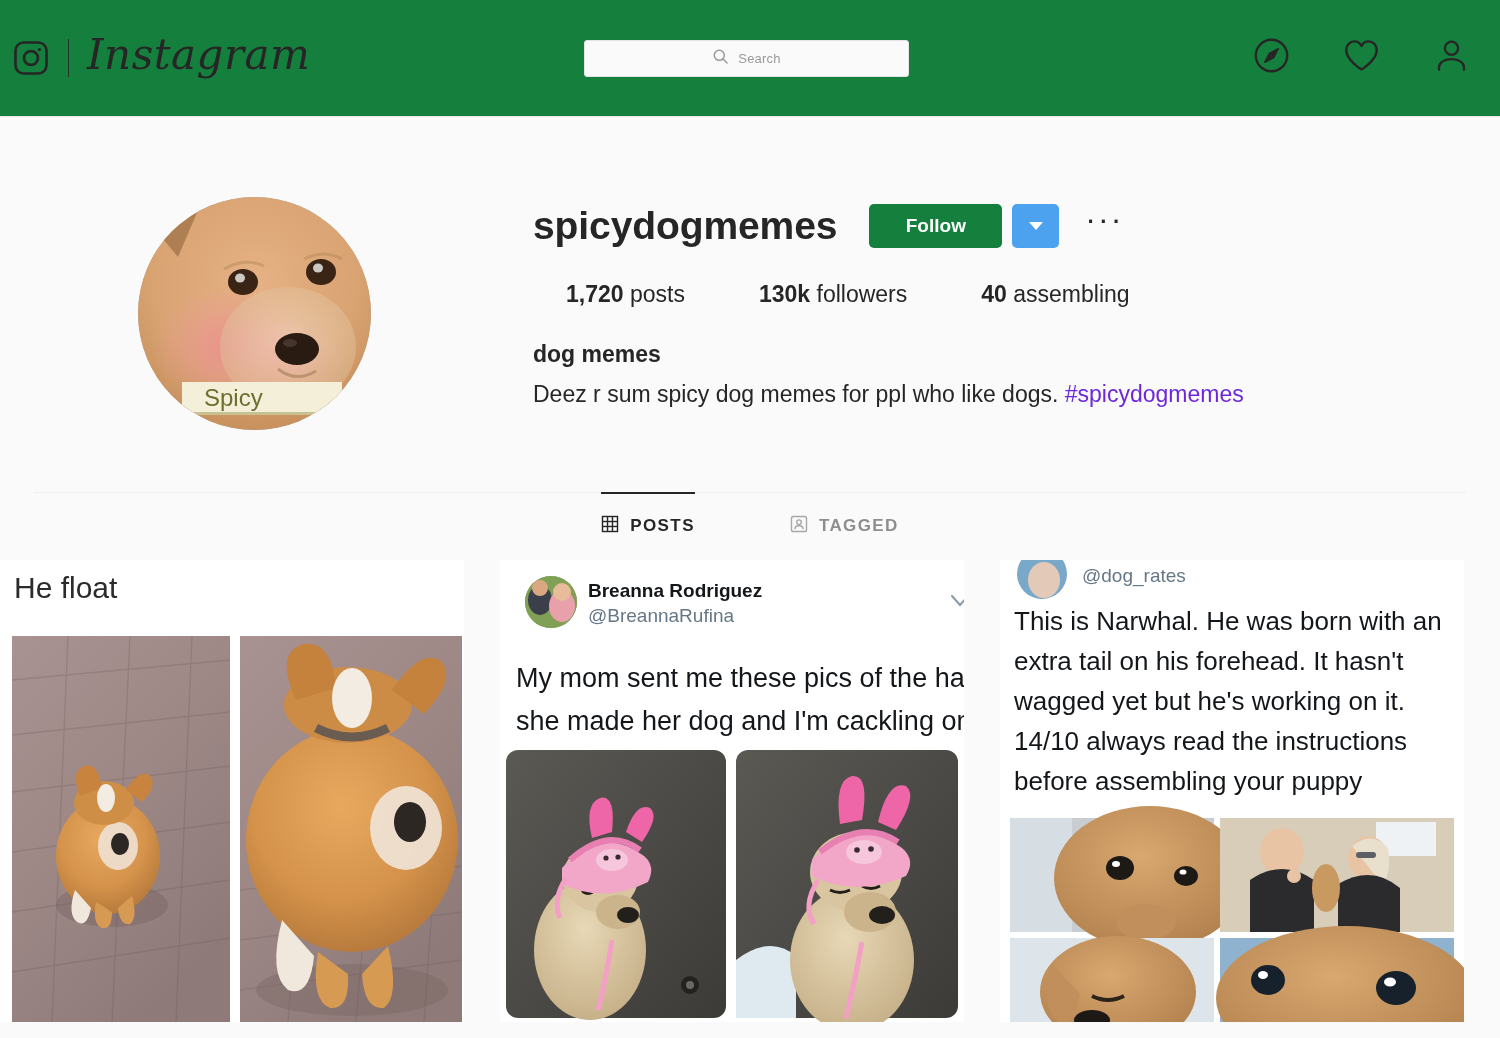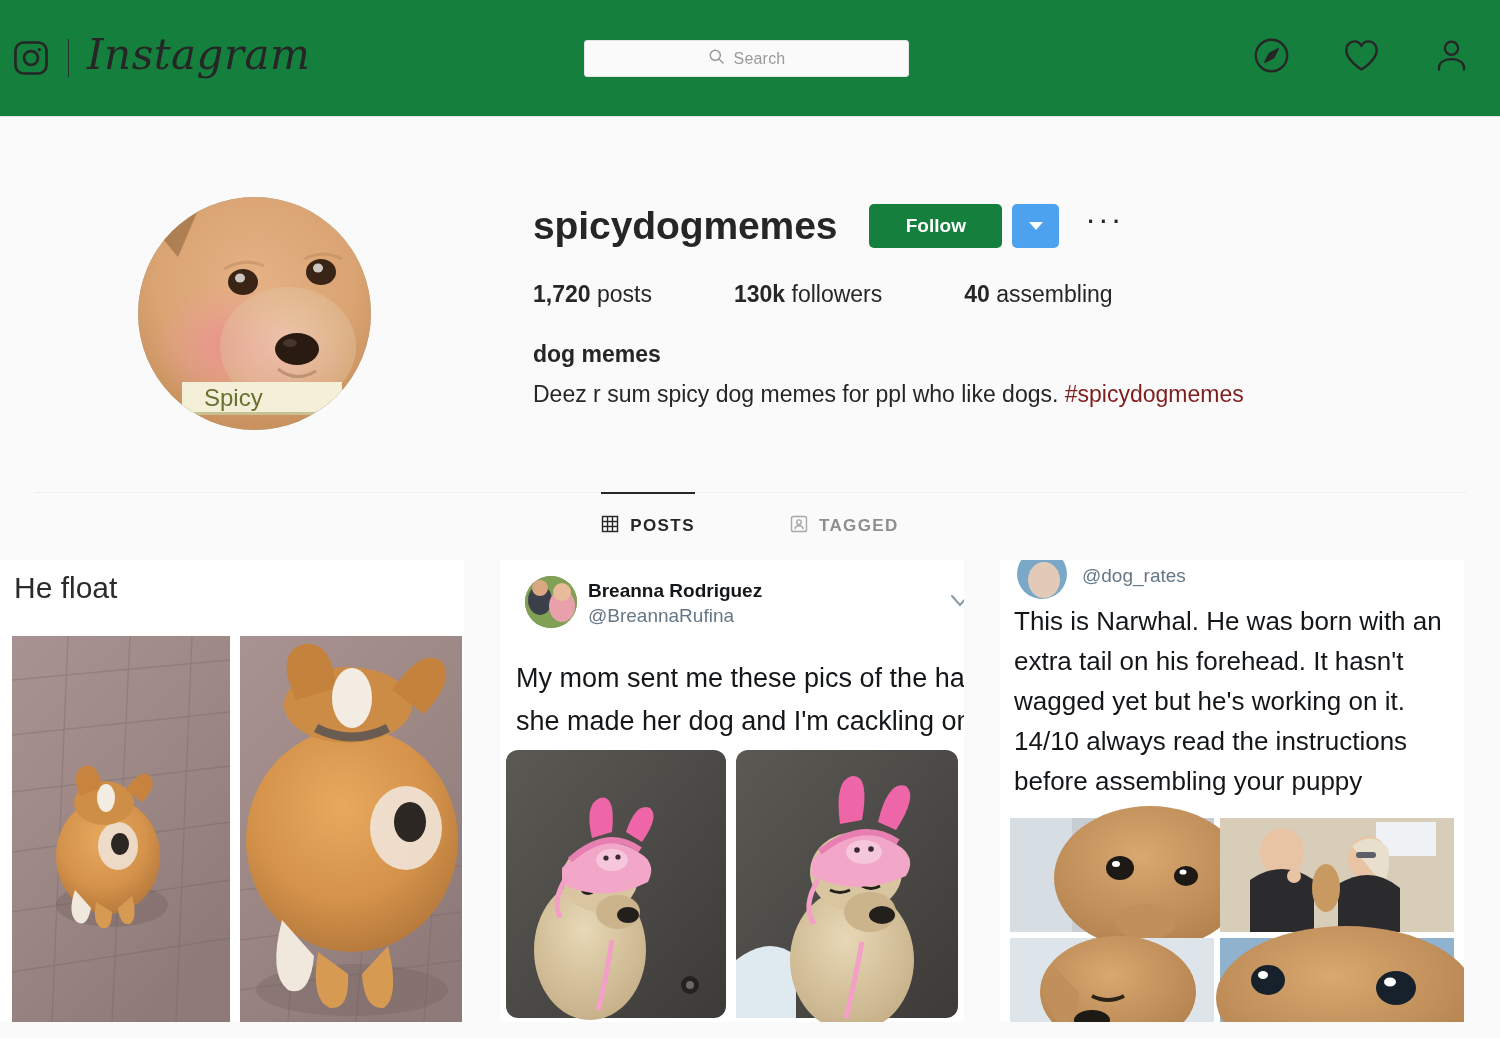--- a/index.html
+++ b/index.html
@@ -58,21 +58,21 @@
     background: #fafafa;
     border: 1px solid #e4e4e4;
     border-radius: 3px;
     display: flex;
     align-items: center;
     justify-content: center;
     gap: 9px;
     cursor: text;
   }
   .search-placeholder {
-    font-size: 16px;
+    font-size: 13px;
     color: #9a9a9a;
     letter-spacing: .2px;
   }
 
   .nav-icons {
     position: absolute;
     right: 30px;
     top: 36px;
     display: flex;
     align-items: center;
@@ -160,21 +160,22 @@
     color: #262626;
     line-height: 20px;
     cursor: pointer;
     padding: 0 4px 14px 4px;
     font-family: "Liberation Sans", sans-serif;
   }
 
   .stats {
     display: flex;
     margin-top: 32px;
-    gap: 12px;
+    gap: 4px;
+    margin-left: 33px;
   }
   .stat {
     font-size: 23px;
     color: #262626;
     cursor: pointer;
     font-weight: 400;
   }
   .stat b { font-weight: bold; }
   .stat + .stat { margin-left: 70px; }
 
@@ -184,21 +185,21 @@
     font-weight: bold;
     color: #262626;
     line-height: 1.4;
   }
   .bio-text {
     font-size: 23px;
     color: #262626;
     line-height: 1.5;
     margin-top: 7px;
   }
-  .bio-tag { color: #7f1d1d; cursor: pointer; }
+  .bio-tag { color: #6d28d9; cursor: pointer; }
 
   
   .tabs-wrap {
     margin-top: 62px;
     border-top: 1px solid #efefef;
     display: flex;
     justify-content: center;
     gap: 95px;
     padding: 0 0 0 0;
     height: 64px;

